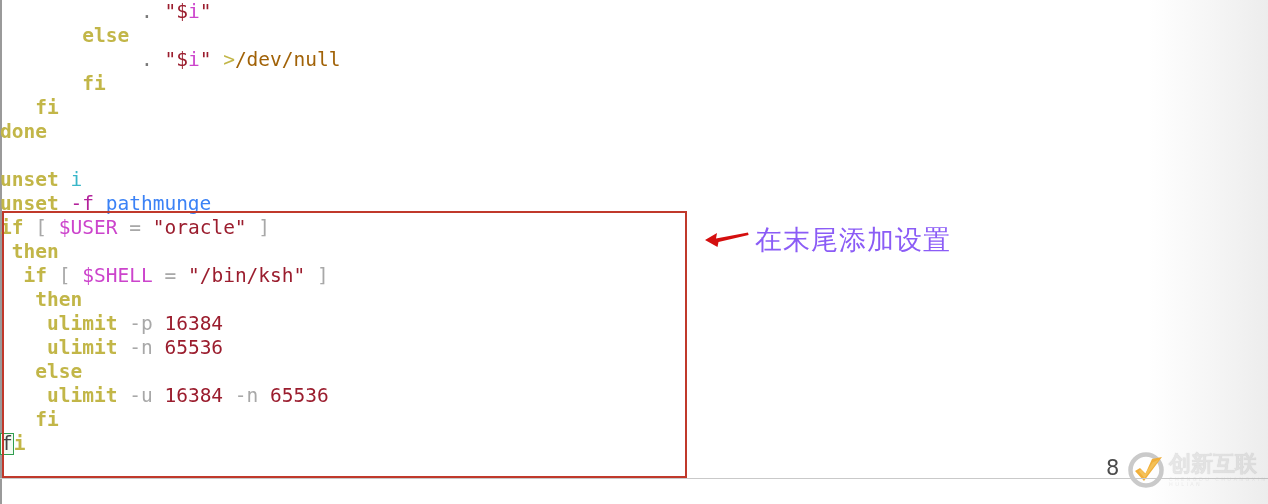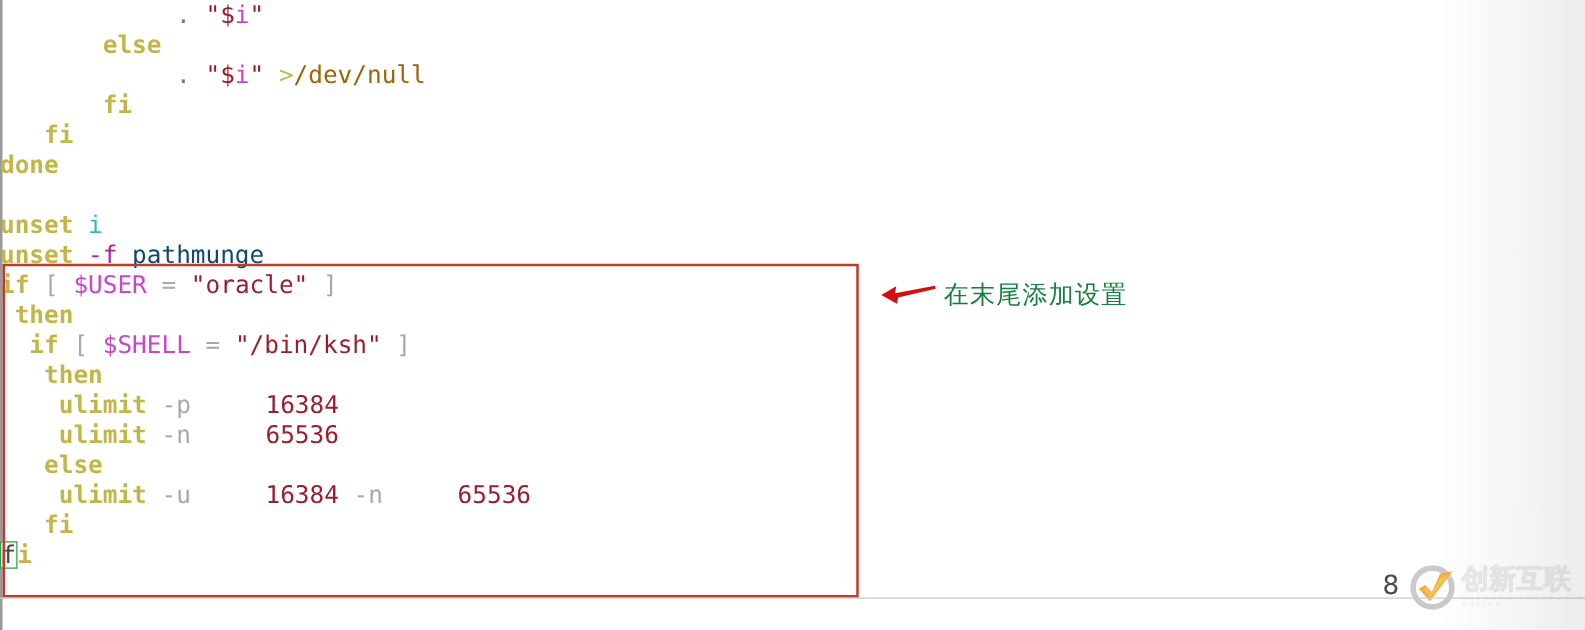--- a/index.html
+++ b/index.html
@@ -49,23 +49,23 @@
     line-height: 24px;
     white-space: pre;
     letter-spacing: 0px;
   }
   #code .line { height: 24px; }
 
   .kw      { color: #c2b648; font-weight: bold; }
   .punc    { color: #a8a8a8; }            
   .var     { color: #cc44cc; }            
   .str     { color: #9b1d2e; }            
-  .num     { color: #9b1d2e; margin-left: 48px; }
+  .num     { color: #9b1d2e; }
   .cyan    { color: #38b6c8; }            
-  .cyan2   { color: #0c4a6e; }            
+  .cyan2   { color: #3b82f6; }            
   .mag     { color: #b3219b; }            
   .gray    { color: #a16207; }            
   .redir   { color: #c2b648; }            
   .opt     { color: #a8a8a8; }            
   .dot     { color: #7a7a7a; }
 
   
   .cursor {
     display: inline-block;
     border: 1.5px solid #2f9e4f;
@@ -94,22 +94,22 @@
     position: absolute;
     left: 703px;
     top: 222px;
     display: flex;
     align-items: center;
     gap: 6px;
   }
   #arrow-svg { display: block; }
   #annotation-text {
     font-family: Liberation Serif, serif;
-    font-size: 20px;
-    color: #15803d;
+    font-size: 27px;
+    color: #8b5cf6;
     letter-spacing: 1px;
     white-space: nowrap;
   }
 
   
   #page-number {
     position: absolute;
     left: 1106px;
     top: 456px;
     font-family: "DejaVu Sans", "Liberation Sans", sans-serif;

